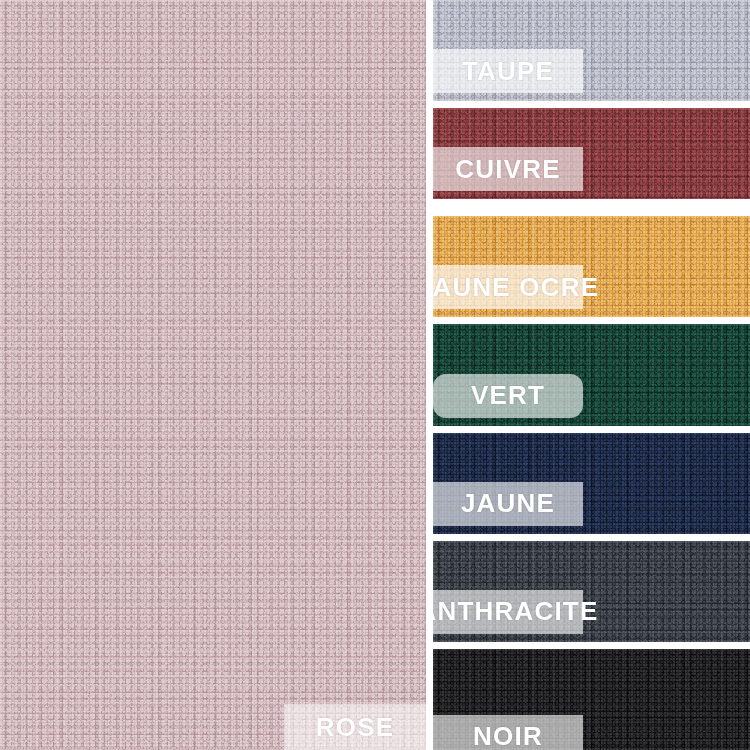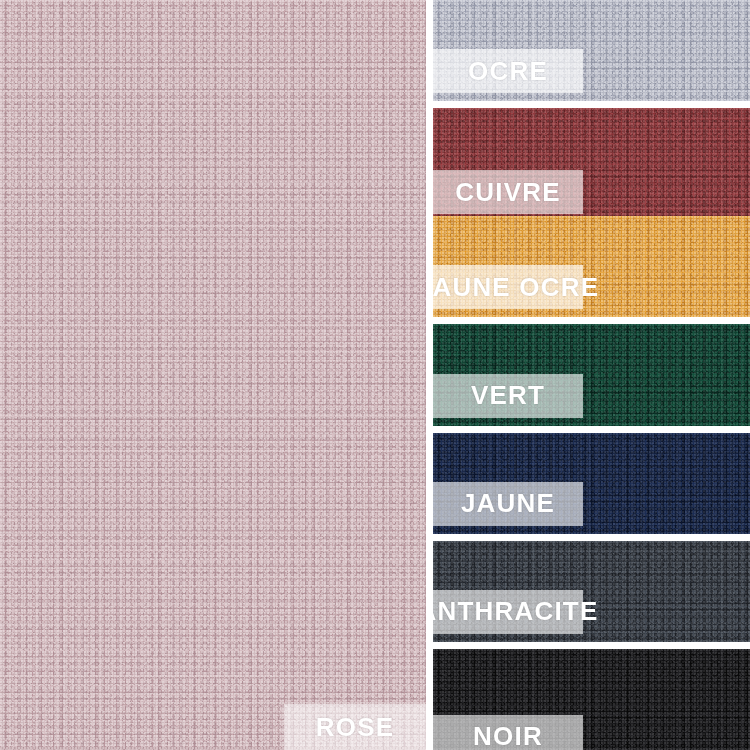--- a/index.html
+++ b/index.html
@@ -109,41 +109,41 @@
     <div class="label-band" style="background: rgba(255, 255, 255, 0.55);">
       <span class="label-text">ROSE</span>
     </div>
   </div>
 
   <div class="swatch-column">
 
     <div class="swatch" style="top: 0px; height: 101.143px;">
       <div class="fabric light" style="background-color: rgb(169, 172, 187); background-image: radial-gradient(circle at 25% 30%, rgb(191, 194, 206) 0px, rgb(191, 194, 206) 35%, transparent 38%), radial-gradient(circle at 65% 70%, rgb(150, 154, 171) 0px, rgb(150, 154, 171) 35%, transparent 38%), repeating-linear-gradient(12deg, rgb(191, 194, 206) 0px, rgb(191, 194, 206) 1px, transparent 1px, transparent 4px), repeating-linear-gradient(-74deg, rgb(150, 154, 171) 0px, rgb(150, 154, 171) 1px, transparent 1px, transparent 5px), linear-gradient(rgb(169, 172, 187), rgb(169, 172, 187));"></div>
       <div class="label-band" style="background: rgba(255, 255, 255, 0.66);">
-        <span class="label-text">OCRE</span>
+        <span class="label-text">TAUPE</span>
       </div>
     </div>
 
-    <div class="swatch" style="top: 108.143px; height: 114px;">
+    <div class="swatch" style="top: 108.143px; height: 91px;">
       <div class="fabric dark" style="background-color: rgb(138, 50, 54); background-image: radial-gradient(circle at 25% 30%, rgb(157, 67, 71) 0px, rgb(157, 67, 71) 35%, transparent 38%), radial-gradient(circle at 65% 70%, rgb(115, 42, 45) 0px, rgb(115, 42, 45) 35%, transparent 38%), repeating-linear-gradient(12deg, rgb(157, 67, 71) 0px, rgb(157, 67, 71) 1px, transparent 1px, transparent 4px), repeating-linear-gradient(-74deg, rgb(115, 42, 45) 0px, rgb(115, 42, 45) 1px, transparent 1px, transparent 5px), linear-gradient(rgb(138, 50, 54), rgb(138, 50, 54));"></div>
       <div class="label-band" style="background: rgba(255, 255, 255, 0.62);">
         <span class="label-text">CUIVRE</span>
       </div>
     </div>
 
     <div class="swatch" style="top: 216.286px; height: 101.143px;">
       <div class="fabric light" style="background-color: rgb(221, 150, 44); background-image: radial-gradient(circle at 25% 30%, rgb(233, 169, 69) 0px, rgb(233, 169, 69) 35%, transparent 38%), radial-gradient(circle at 65% 70%, rgb(201, 130, 35) 0px, rgb(201, 130, 35) 35%, transparent 38%), repeating-linear-gradient(12deg, rgb(233, 169, 69) 0px, rgb(233, 169, 69) 1px, transparent 1px, transparent 4px), repeating-linear-gradient(-74deg, rgb(201, 130, 35) 0px, rgb(201, 130, 35) 1px, transparent 1px, transparent 5px), linear-gradient(rgb(221, 150, 44), rgb(221, 150, 44));"></div>
       <div class="label-band" style="background: rgba(255, 255, 255, 0.66);">
         <span class="label-text">JAUNE OCRE</span>
       </div>
     </div>
 
     <div class="swatch" style="top: 324.429px; height: 101.143px;">
       <div class="fabric dark" style="background-color: rgb(12, 58, 45); background-image: radial-gradient(circle at 25% 30%, rgb(19, 80, 60) 0px, rgb(19, 80, 60) 35%, transparent 38%), radial-gradient(circle at 65% 70%, rgb(7, 42, 32) 0px, rgb(7, 42, 32) 35%, transparent 38%), repeating-linear-gradient(12deg, rgb(19, 80, 60) 0px, rgb(19, 80, 60) 1px, transparent 1px, transparent 4px), repeating-linear-gradient(-74deg, rgb(7, 42, 32) 0px, rgb(7, 42, 32) 1px, transparent 1px, transparent 5px), linear-gradient(rgb(12, 58, 45), rgb(12, 58, 45));"></div>
-      <div class="label-band" style="background: rgba(255, 255, 255, 0.62);">
+      <div class="label-band" style="background: rgba(255, 255, 255, 0.62); border-radius: 13px;">
         <span class="label-text">VERT</span>
       </div>
     </div>
 
     <div class="swatch" style="top: 432.571px; height: 101.143px;">
       <div class="fabric dark" style="background-color: rgb(18, 31, 61); background-image: radial-gradient(circle at 25% 30%, rgb(27, 44, 83) 0px, rgb(27, 44, 83) 35%, transparent 38%), radial-gradient(circle at 65% 70%, rgb(11, 22, 48) 0px, rgb(11, 22, 48) 35%, transparent 38%), repeating-linear-gradient(12deg, rgb(27, 44, 83) 0px, rgb(27, 44, 83) 1px, transparent 1px, transparent 4px), repeating-linear-gradient(-74deg, rgb(11, 22, 48) 0px, rgb(11, 22, 48) 1px, transparent 1px, transparent 5px), linear-gradient(rgb(18, 31, 61), rgb(18, 31, 61));"></div>
       <div class="label-band" style="background: rgba(255, 255, 255, 0.62);">
         <span class="label-text">JAUNE</span>
       </div>
     </div>

